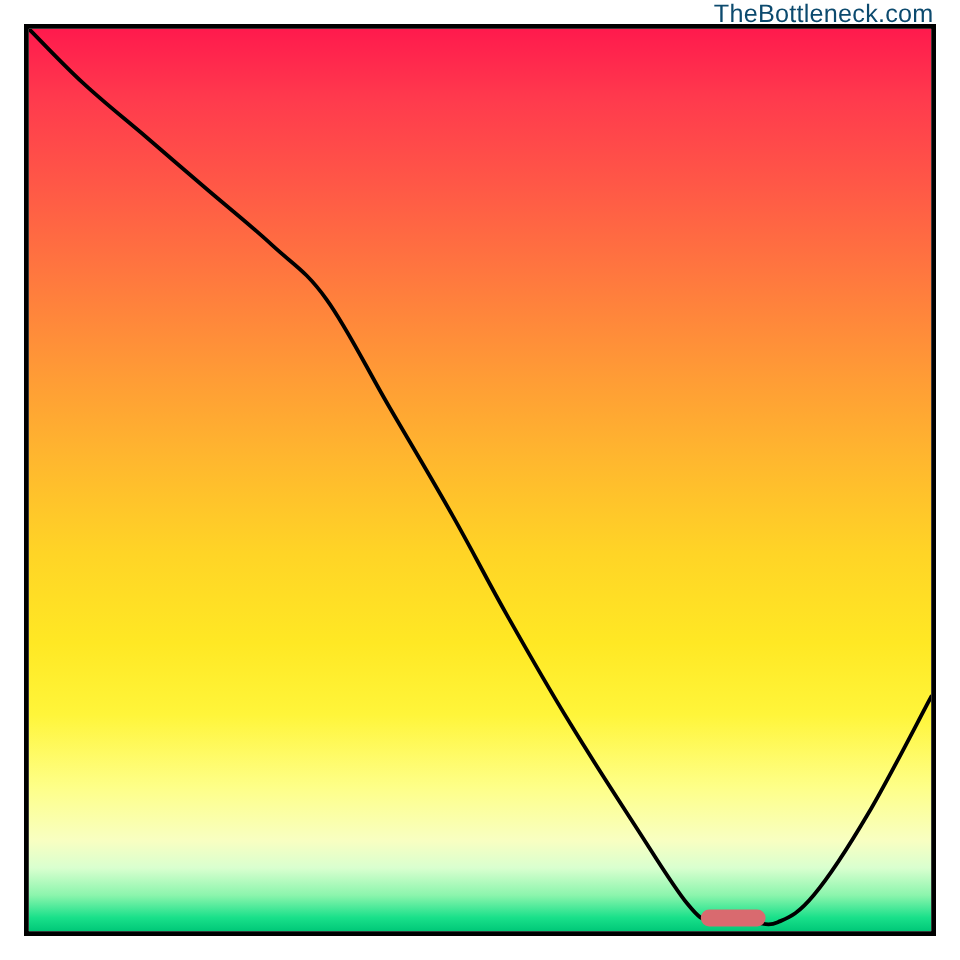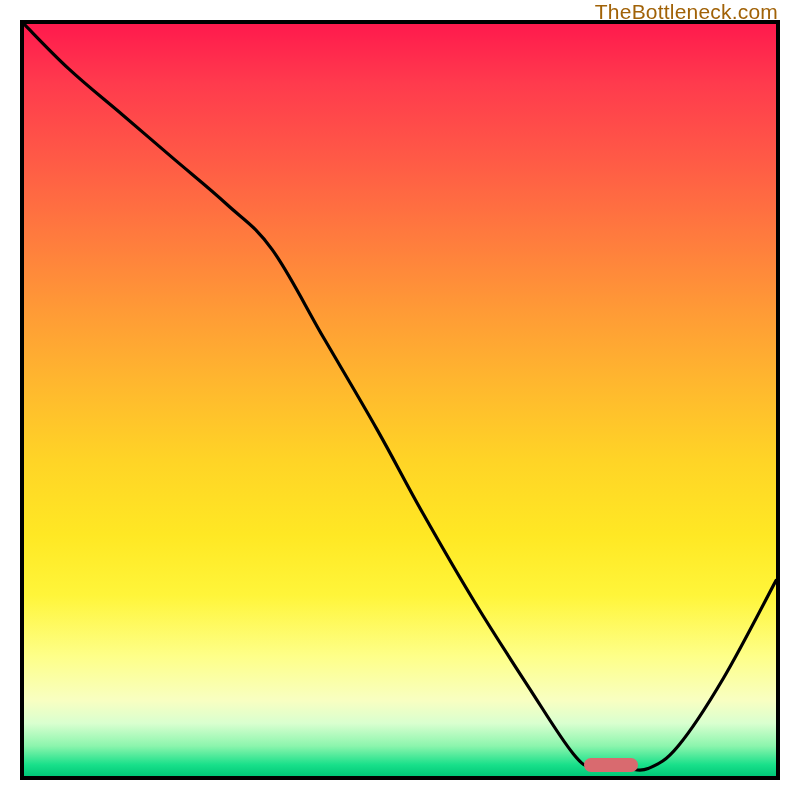--- a/index.html
+++ b/index.html
@@ -64,21 +64,21 @@
     height: 14px;
     border-radius: 7px;
     transform: translate(-50%, -50%);
   }
   .attribution {
     position: absolute;
     top: 0px;
     right: 22px;
     font-size: 21px;
     font-weight: 400;
-    color: #a16207;
+    color: #0c4a6e;
     letter-spacing: 0.2px;
   }
 </style>
 </head>
 <body>
 
 <div class="chart-container">
   <div class="attribution">TheBottleneck.com</div>
 
   <div class="plot-area">

